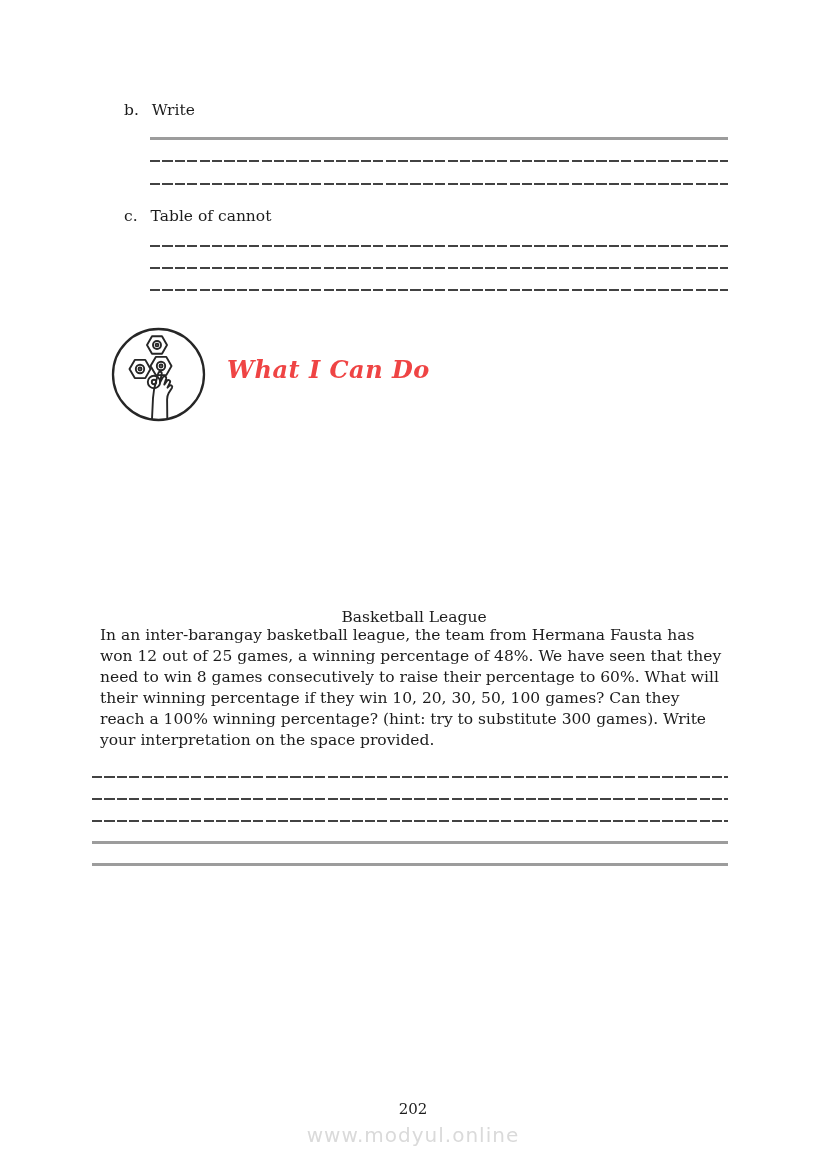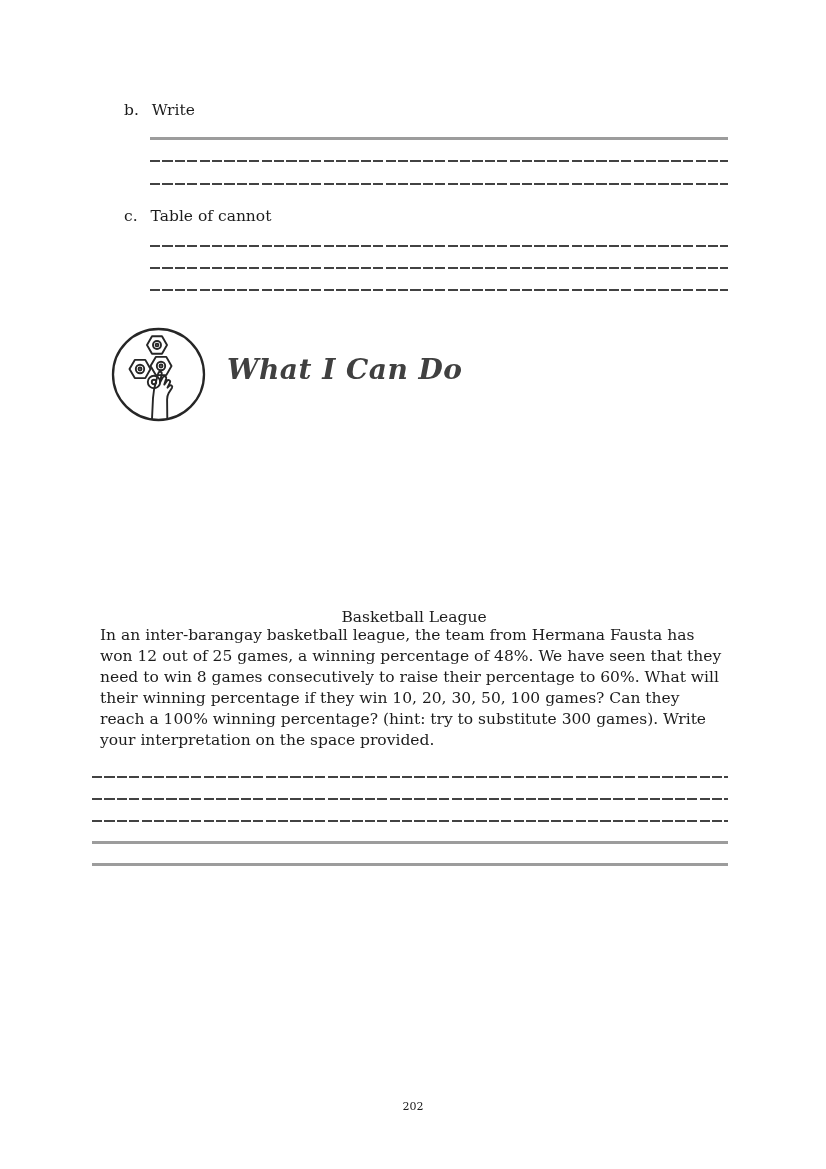--- a/index.html
+++ b/index.html
@@ -33,32 +33,32 @@
     height: 2px;
     background: repeating-linear-gradient(90deg, #424242 0 10.2px, rgba(0,0,0,0) 10.2px 12.4px);
   }
   .gray-rule {
     position: absolute;
     height: 3px;
     background: #9c9c9c;
   }
   .headline {
     position: absolute;
-    font-size: 28px;
+    font-size: 24px;
     line-height: 32px;
     font-weight: bold;
     font-style: italic;
     letter-spacing: 0.5px;
-    color: #404040;
+    color: #ef4444;
   }
   .footer-page {
     position: absolute;
     left: 0; width: 826px;
     text-align: center;
-    font-size: 11px;
+    font-size: 15px;
   }
   .watermark {
     position: absolute;
     left: 0; width: 826px;
     text-align: center;
     font-family: "DejaVu Sans", "Liberation Sans", sans-serif;
     font-size: 20px;
     color: #dadada;
     letter-spacing: 1px;
   }
@@ -113,14 +113,15 @@
 
   <div>
     <div class="dash-line" style="left:92px; top:776px; width:636px;"></div>
     <div class="dash-line" style="left:92px; top:798px; width:636px;"></div>
     <div class="dash-line" style="left:92px; top:820px; width:636px;"></div>
     <div class="gray-rule" style="left:92px; top:841px; width:636px;"></div>
     <div class="gray-rule" style="left:92px; top:863px; width:636px;"></div>
   </div>
 
   <div class="footer-page" style="top:1100px;">202</div>
+  <div class="watermark" style="top:1123px;">www.modyul.online</div>
 
 </div>
 
 </body></html>

